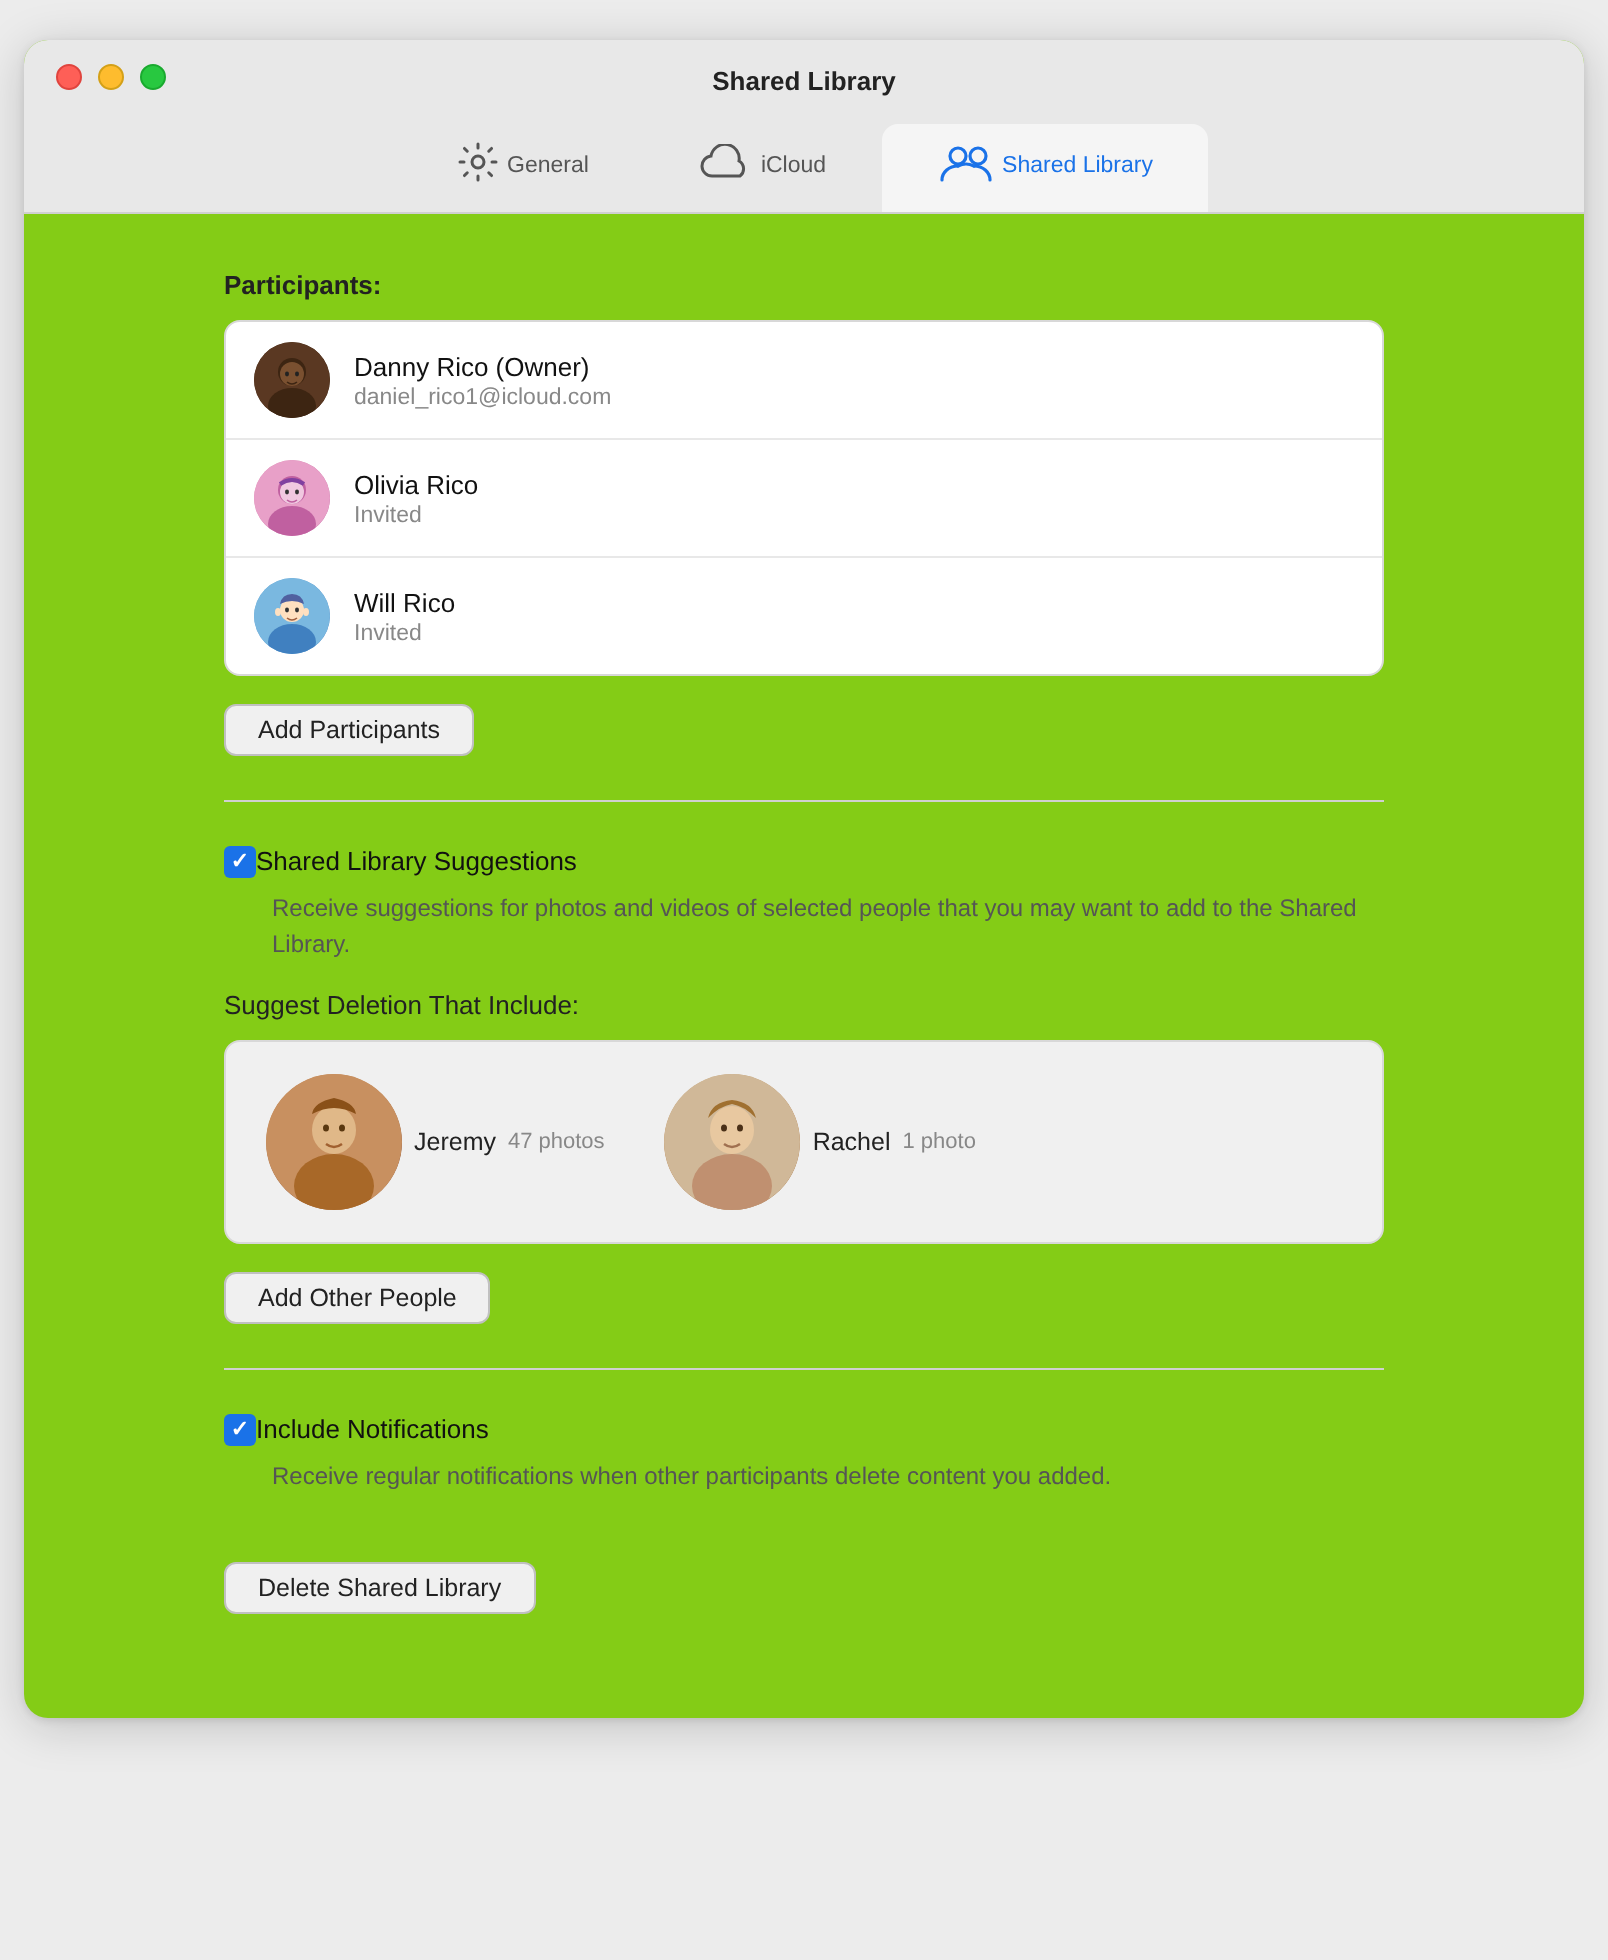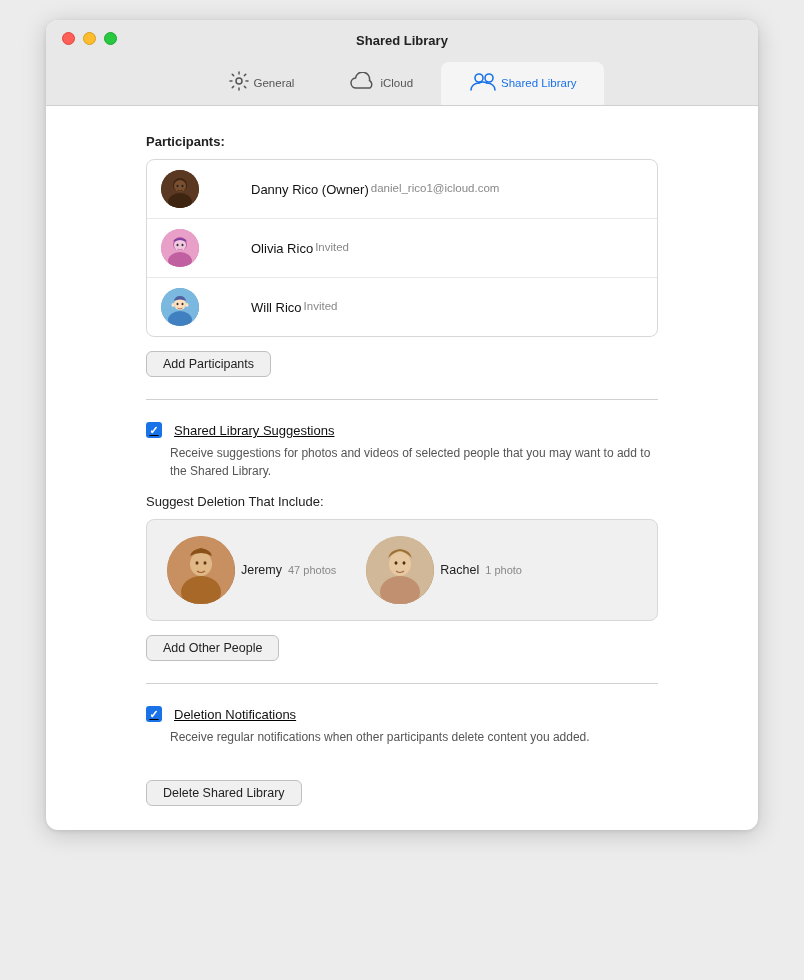--- a/index.html
+++ b/index.html
@@ -6,23 +6,23 @@
     body {
       font-family: -apple-system, BlinkMacSystemFont, "San Francisco", "Helvetica Neue", sans-serif;
       background: #ececec;
       width: 804px;
       min-height: 980px;
       display: flex;
       flex-direction: column;
       align-items: center;
     }
     .window {
-      background: #ffffff;
+      background: #84cc16;
       border-radius: 12px;
-      width: 712px;
+      width: 780px;
       margin: 20px auto;
       box-shadow: 0 4px 24px rgba(0,0,0,0.18), 0 1px 4px rgba(0,0,0,0.10);
       overflow: hidden;
     }
     .titlebar {
       background: #e8e8e8;
       border-bottom: 1px solid #d0d0d0;
       padding: 12px 16px 0 16px;
       display: flex;
       flex-direction: column;
@@ -73,21 +73,21 @@
       color: #1a72e8;
     }
     .tab-icon {
       font-size: 20px;
       line-height: 1;
     }
     .tab-label {
       font-size: 11.5px;
     }
     .content {
-      padding: 28px 100px 24px;
+      padding: 28px 100px 52px;
     }
     .section-label {
       font-size: 13px;
       font-weight: 600;
       color: #222;
       margin-bottom: 10px;
     }
     .participants-box {
       background: #fff;
       border: 1px solid #d8d8d8;
@@ -118,44 +118,43 @@
     }
     .avatar-danny {
       background: linear-gradient(135deg, #5a3e28 0%, #3d2512 100%);
     }
     .avatar-olivia {
       background: linear-gradient(135deg, #e8a0c0 0%, #c060a0 100%);
     }
     .avatar-will {
       background: linear-gradient(135deg, #7ab8e0 0%, #4080c0 100%);
     }
-    .participant-info { display: flex; flex-direction: row; gap: 2px; margin-left: 40px; }
+    .participant-info { display: flex; flex-direction: column; gap: 2px; }
     .participant-name { font-size: 13px; font-weight: 500; color: #111; }
     .participant-sub { font-size: 11.5px; color: #888; }
     .add-btn {
       background: #f0f0f0;
       border: 1px solid #c0c0c0;
       border-radius: 6px;
       padding: 5px 16px;
       font-size: 12.5px;
       color: #222;
       cursor: pointer;
       margin-bottom: 0;
     }
     .divider {
       border: none;
       border-top: 1px solid #d0d0d0;
       margin: 22px 0;
     }
     .checkbox-row {
       display: flex;
-      align-items: flex-end;
-      gap: 12px;
+      align-items: flex-start;
+      gap: 0;
       margin-bottom: 6px;
-      text-decoration: underline;
     }
     .checkbox-checked {
       width: 16px;
       height: 16px;
       background: #1a72e8;
       border-radius: 3px;
       display: flex;
       align-items: center;
       justify-content: center;
       flex-shrink: 0;
@@ -402,21 +401,21 @@
         <span class="suggest-count">1 photo</span>
       </div>
     </div>
     <button class="add-btn">Add Other People</button>
 
     <hr class="divider">
 
     
     <div class="checkbox-row">
       <div class="checkbox-checked"></div>
-      <span class="checkbox-label">Deletion Notifications</span>
+      <span class="checkbox-label">Include Notifications</span>
     </div>
     <div class="section-desc">Receive regular notifications when other participants delete content
 you added.</div>
 
     <div style="height:20px"></div>
     <button class="add-btn">Delete Shared Library</button>
 
   </div>
 </div>
 

